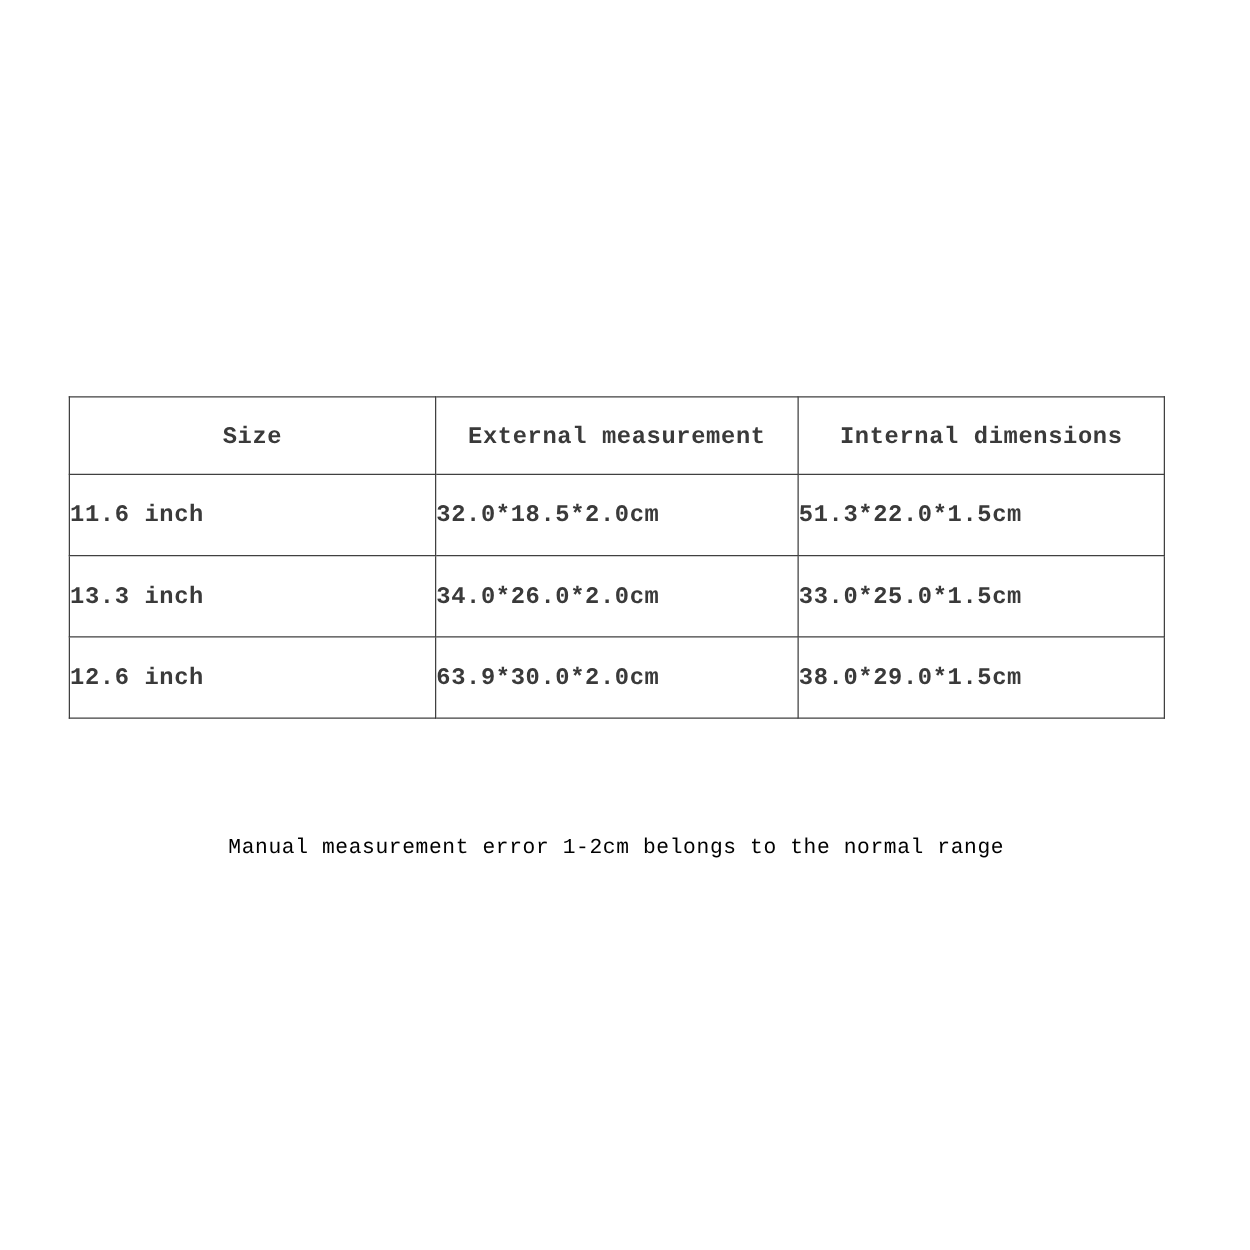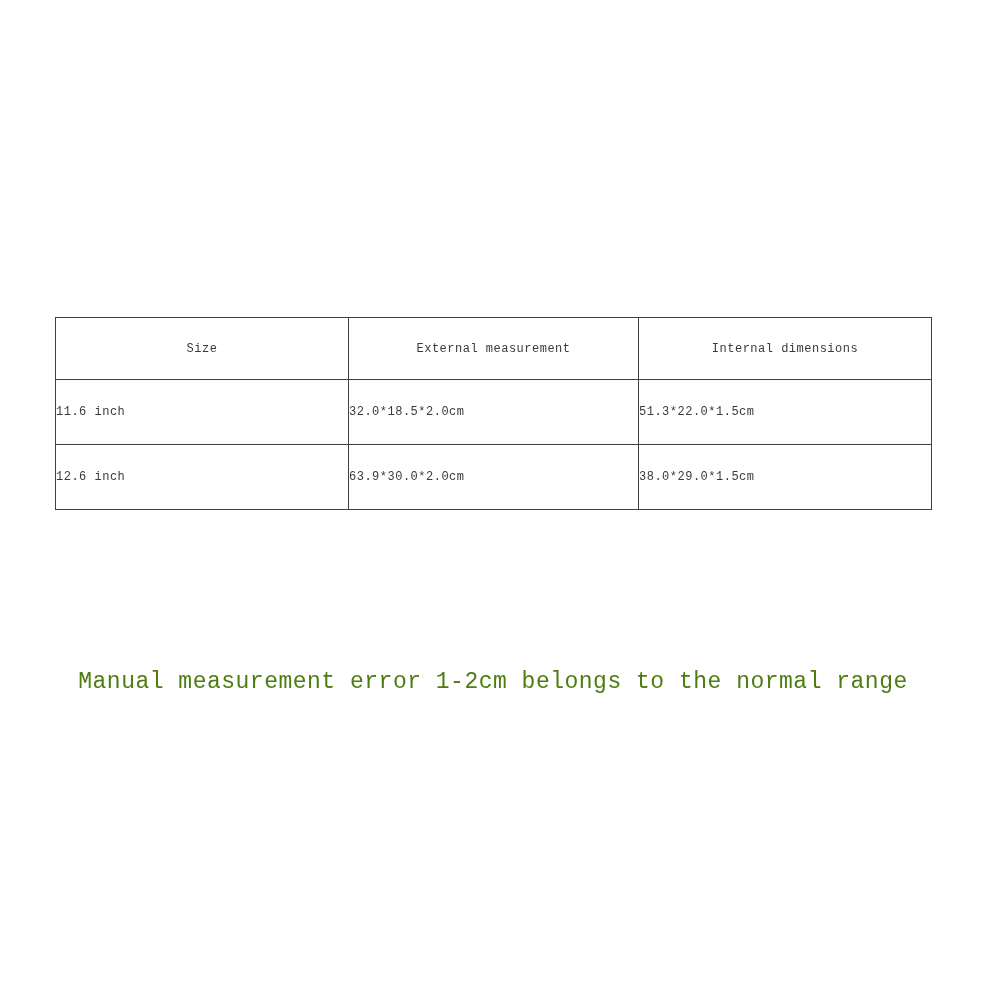--- a/index.html
+++ b/index.html
@@ -22,39 +22,39 @@
     left: 55px;
     top: 317px;
     width: 876px;
     border-collapse: collapse;
     table-layout: fixed;
   }
   table.size-table th,
   table.size-table td {
     border: 1.5px solid #404040;
     vertical-align: middle;
-    font-size: 12px;
-    font-weight: normal;
+    font-size: 19px;
+    font-weight: bold;
     color: #3a3a3a;
     white-space: nowrap;
     letter-spacing: 0.5px;
   }
   table.size-table th { height: 62px; }
   table.size-table td { height: 65px; }
   col.c1 { width: 293px; }
   col.c2 { width: 290px; }
   col.c3 { width: 293px; }
   .footnote {
     position: absolute;
     left: 55px;
     top: 669px;
     width: 876px;
     text-align: center;
-    font-size: 23px;
-    color: #4d7c0f;
+    font-size: 17px;
+    color: #000000;
     letter-spacing: 0.5px;
     white-space: nowrap;
   }
 </style>
 </head>
 <body>
 
 <div class="canvas">
 
   <table class="size-table">
@@ -70,20 +70,25 @@
         <th>Internal dimensions</th>
       </tr>
     </thead>
     <tbody>
       <tr>
         <td>11.6 inch</td>
         <td>32.0*18.5*2.0cm</td>
         <td>51.3*22.0*1.5cm</td>
       </tr>
       <tr>
+        <td>13.3 inch</td>
+        <td>34.0*26.0*2.0cm</td>
+        <td>33.0*25.0*1.5cm</td>
+      </tr>
+      <tr>
         <td>12.6 inch</td>
         <td>63.9*30.0*2.0cm</td>
         <td>38.0*29.0*1.5cm</td>
       </tr>
     </tbody>
   </table>
 
   <div class="footnote">Manual measurement error 1-2cm belongs to the normal range</div>
 
 </div>

